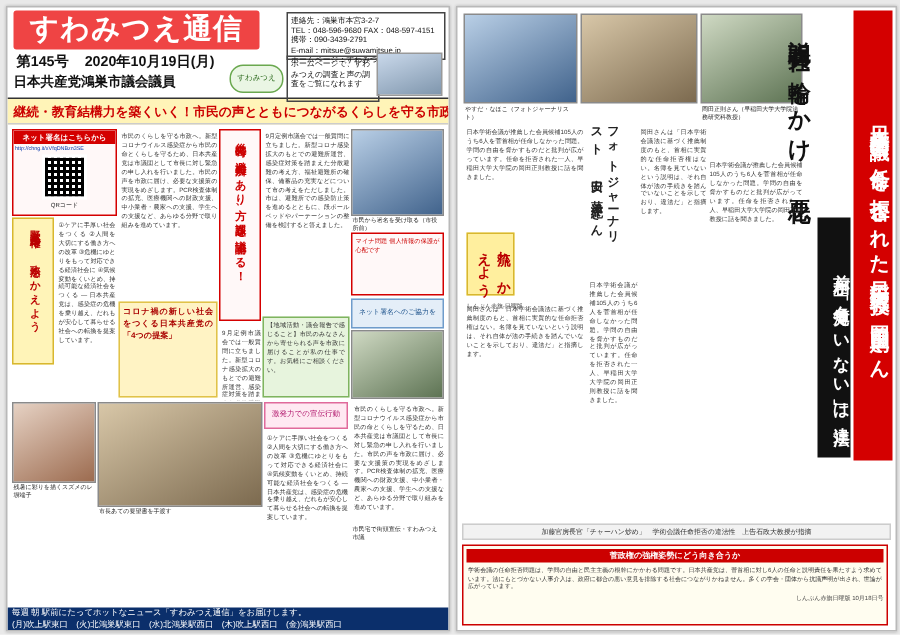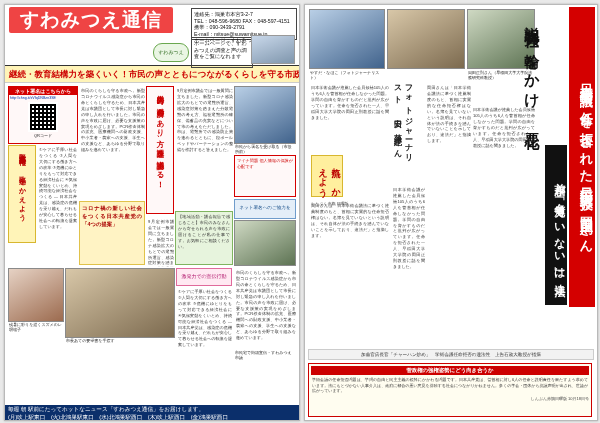--- a/index.html
+++ b/index.html
@@ -90,20 +90,26 @@
 </style>
 </head>
 <body>
 
 <div class="page">
 
   <div class="sheet" id="sheet-left">
 
     <div class="masthead">
       <div class="mast-title">すわみつえ通信</div>
+      <div class="mast-line2" style="top:30px;left:6px;">
+        <span>第145号</span>
+        &nbsp;&nbsp;
+        <span>2020年10月19日(月)</span>
+      </div>
+      <div class="mast-line3">日本共産党鴻巣市議会議員</div>
       <div class="mast-box" id="mast-address" style="white-space:pre-line;">連絡先：鴻巣市本宮3-2-7
 TEL：048-596-9680 FAX：048-597-4151
 携帯：090-3439-2791
 E-mail：mitsue@suwamitsue.jp
 ホームページ：すわみつえ 検索</div>
       <div class="mast-box" id="mast-hp">ホームページで、すわみつえの調査と声の調査をご覧になれます</div>
       <div class="mast-stamp">すわみつえ</div>
       <div class="mast-photo"></div>
     </div>
 

